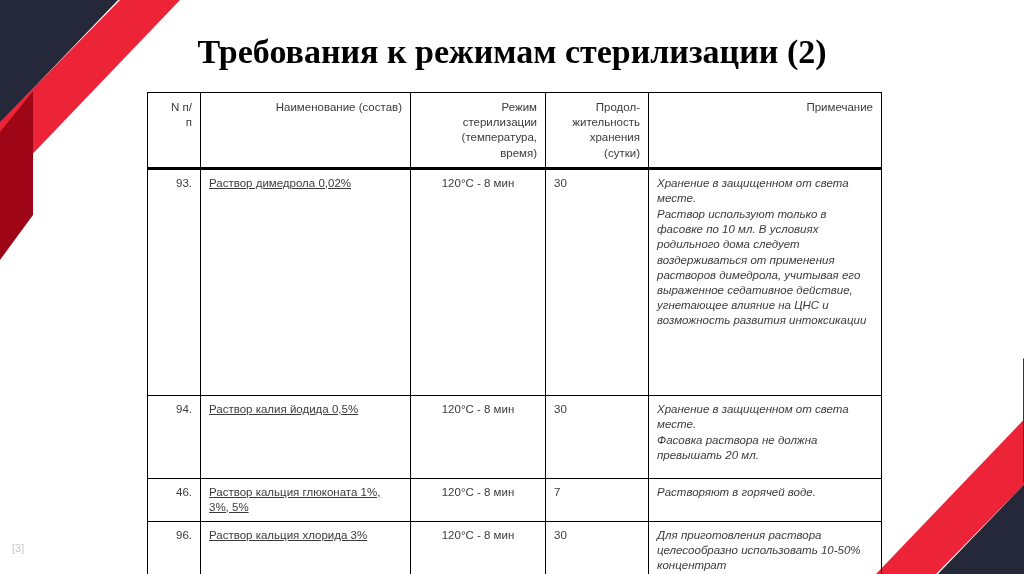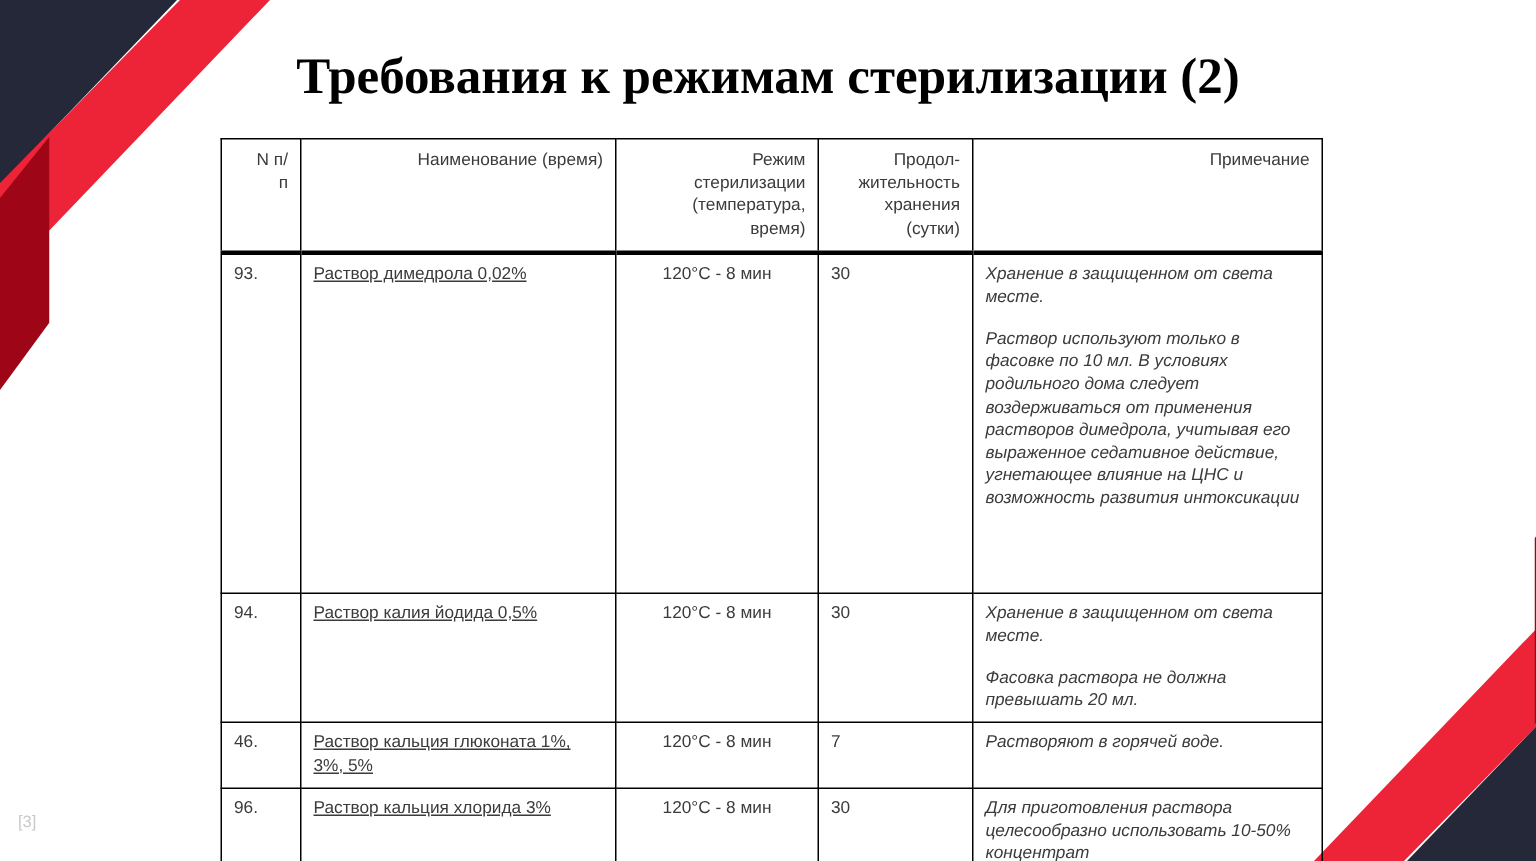--- a/index.html
+++ b/index.html
@@ -122,28 +122,28 @@
     text-align: right;
     border-bottom: 3px solid #000000;
     padding-top: 7px;
   }
   .col-num    { width: 53px; }
   .col-name   { width: 210px; }
   .col-mode   { width: 135px; }
   .col-store  { width: 103px; }
   .col-note   { width: 233px; }
 
-  td.c-num   { text-align: left; }
+  td.c-num   { text-align: right; }
   td.c-mode  { text-align: center; }
   td.c-store { }
   td.c-name  { text-align: left; text-decoration: underline; }
   td.c-note  { text-align: left; font-style: italic; }
 
   .note-para { margin: 0; }
-  .note-para + .note-para { margin-top: 13px; }
+  .note-para + .note-para { margin-top: 1px; }
 
   
   tr[data-name="table-row"].r93 td { height: 213px; }
   tr[data-name="table-row"].r94 td { height: 70px; }
   tr[data-name="table-row"].r95 td { height: 26px; }
   tr[data-name="table-row"].r96 td { height: 40px; }
 
   
   .page-marker {
     position: absolute;
@@ -178,21 +178,21 @@
         <col class="col-store">
         <col class="col-note">
       </colgroup>
       <thead data-name="table-header">
         <tr data-name="table-header-row">
           <th data-name="column-header-number">
             <span data-name="column-header-number-line-1">N п/</span><br>
             <span data-name="column-header-number-line-2">п</span>
           </th>
           <th data-name="column-header-name">
-            <span data-name="column-header-name-line-1">Наименование (время)</span>
+            <span data-name="column-header-name-line-1">Наименование (состав)</span>
           </th>
           <th data-name="column-header-mode">
             <span data-name="column-header-mode-line-1">Режим</span><br>
             <span data-name="column-header-mode-line-2">стерилизации</span><br>
             <span data-name="column-header-mode-line-3">(температура,</span><br>
             <span data-name="column-header-mode-line-4">время)</span>
           </th>
           <th data-name="column-header-storage">
             <span data-name="column-header-storage-line-1">Продол-</span><br>
             <span data-name="column-header-storage-line-2">жительность</span><br>

